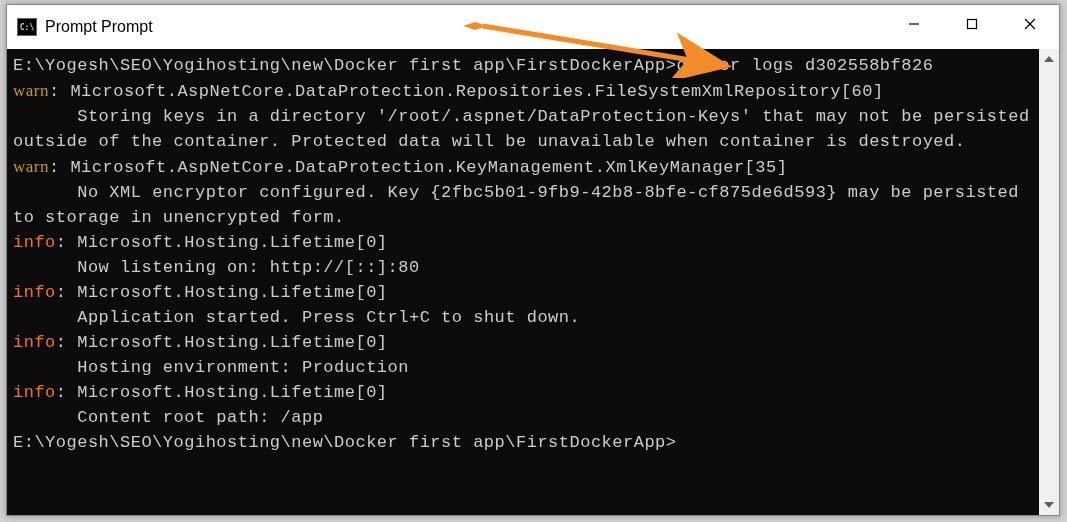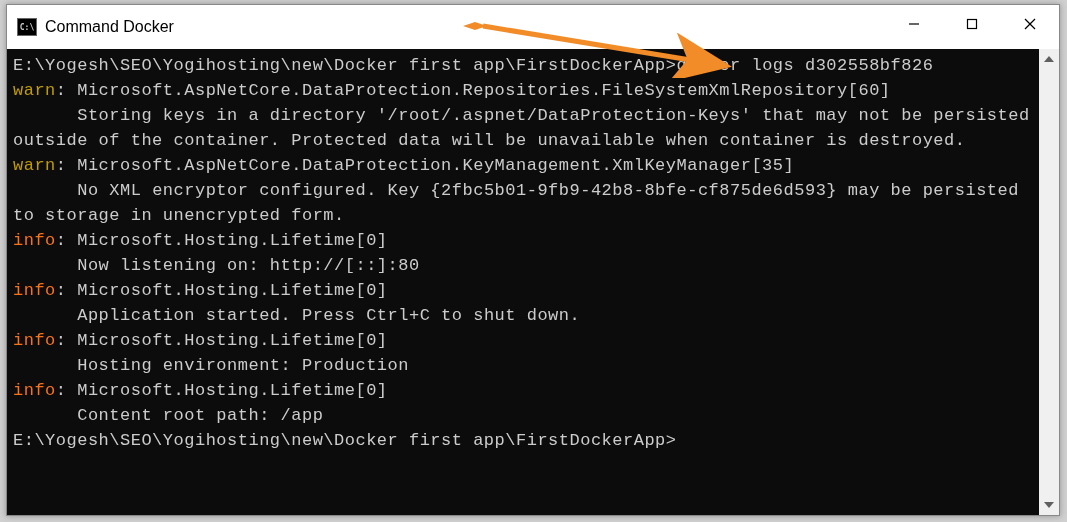--- a/index.html
+++ b/index.html
@@ -90,20 +90,21 @@
       color: #cccccc;
       white-space: pre-wrap;
       word-break: break-all;
       letter-spacing: 0.5px;
     }
     .prompt {
       color: #cccccc;
     }
     .warn {
       color: #c19c00;
+      font-family: Liberation Serif, serif;
     }
     .info {
       color: #f97316;
     }
     .scrollbar {
       width: 20px;
       background: #f0f0f0;
       position: relative;
     }
     .scroll-up, .scroll-down {
@@ -129,21 +130,21 @@
     }
   </style>
 </head>
 <body>
 
 <div class="window">
   <div class="titlebar">
     <div class="app-icon">
       <span class="app-icon-text">C:\</span>
     </div>
-    <span class="title-text">Command Docker</span>
+    <span class="title-text">Prompt Prompt</span>
     <div class="window-controls">
       <div class="win-btn">
         <svg viewBox="0 0 14 14">
             <line x1="2" y1="7" x2="12" y2="7" stroke="#000" stroke-width="1.2"></line>
           </svg>
       </div>
       <div class="win-btn">
         <svg viewBox="0 0 14 14">
             <rect x="2.5" y="2.5" width="9" height="9" fill="none" stroke="#000" stroke-width="1.2"></rect>
           </svg>

